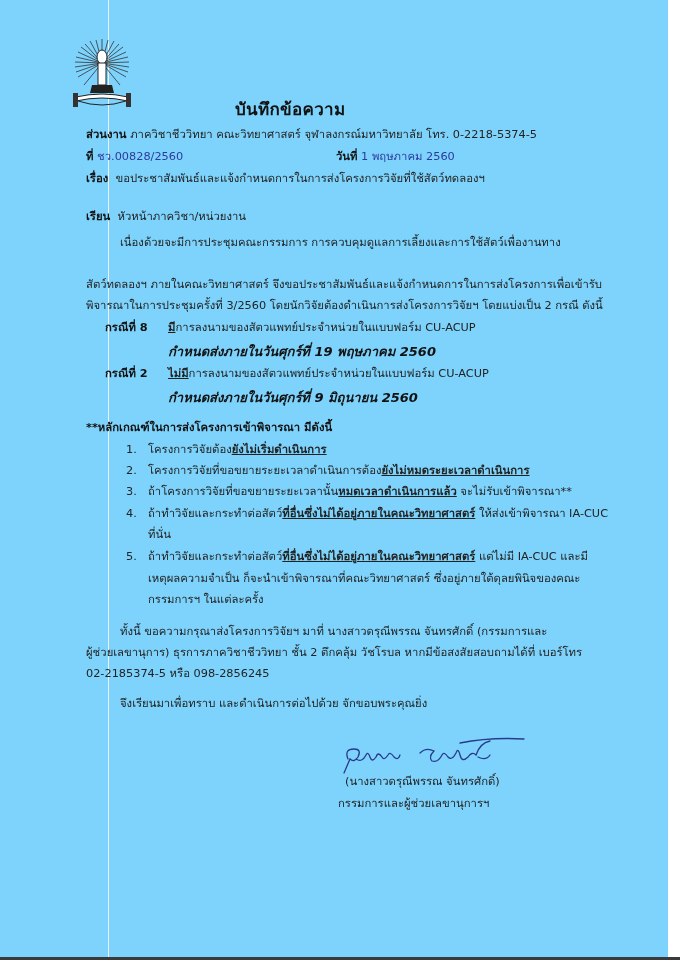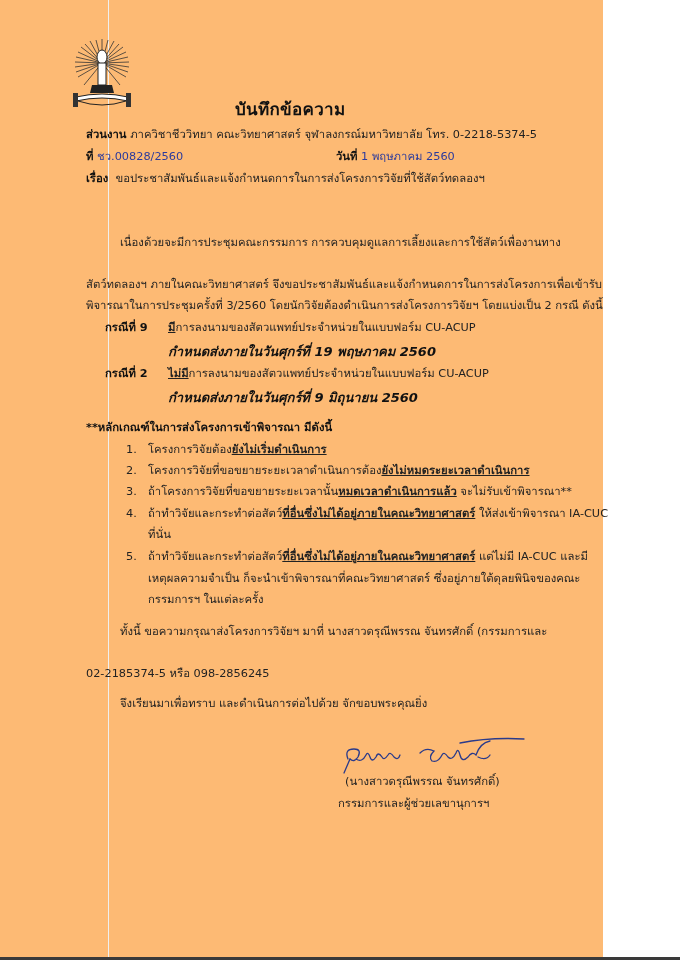--- a/index.html
+++ b/index.html
@@ -1,21 +1,21 @@
 <!DOCTYPE html>
 <html><head>
 <meta charset="utf-8">
 <style>
   html, body { margin: 0; padding: 0; }
   body {
     width: 680px; height: 960px; position: relative; overflow: hidden;
     background: #ffffff; color: #1a1a1a;
     font-family: "DejaVu Sans", "Liberation Sans", sans-serif;
   }
-  .page { position: absolute; left: 0; top: 0; width: 603px; height: 957px; background: #fdba74; }
+  .page { position: absolute; left: 0; top: 0; width: 668px; height: 957px; background: #7dd3fc; }
   .fold { position: absolute; left: 108px; top: 0; width: 1px; height: 957px; background: #efefef; }
   .bottom-strip { position: absolute; left: 0; bottom: 0; width: 680px; height: 3px; background: #3a3a3a; }
 
   .abs { position: absolute; white-space: nowrap; }
   .logo { position: absolute; left: 62px; top: 35px; width: 80px; height: 75px; }
 
   .title { left: 235px; top: 95px; font-size: 17px; font-weight: bold; color: #111; letter-spacing: 0.3px; }
 
   .hdr { font-size: 11.3px; color: #222; }
   .hdr b { font-weight: bold; color: #111; }
@@ -81,27 +81,31 @@
   </div>
   <div class="abs hdr" style="left:336px; top:147px;text-align:right;">
     <b>วันที่</b>
     <span class="blue">1 พฤษภาคม 2560</span>
   </div>
   <div class="abs hdr" style="left:86px; top:169px;">
     <b>เรื่อง</b>&nbsp;
     <span>ขอประชาสัมพันธ์และแจ้งกำหนดการในการส่งโครงการวิจัยที่ใช้สัตว์ทดลองฯ</span>
   </div>
 
+  <div class="abs hdr" style="left:86px; top:207px;">
+    <b>เรียน</b>&nbsp;
+    <span>หัวหน้าภาควิชา/หน่วยงาน</span>
+  </div>
 
   <div class="abs body-text" style="left:120px; top:233px;">เนื่องด้วยจะมีการประชุมคณะกรรมการ การควบคุมดูแลการเลี้ยงและการใช้สัตว์เพื่องานทาง</div>
   <div class="abs body-text" style="left:86px; top:275px;">สัตว์ทดลองฯ ภายในคณะวิทยาศาสตร์ จึงขอประชาสัมพันธ์และแจ้งกำหนดการในการส่งโครงการเพื่อเข้ารับ</div>
   <div class="abs body-text" style="left:86px; top:296px;">พิจารณาในการประชุมครั้งที่ 3/2560 โดยนักวิจัยต้องดำเนินการส่งโครงการวิจัยฯ โดยแบ่งเป็น 2 กรณี ดังนี้</div>
 
   <div class="abs body-text" style="left:105px; top:318px;">
-    <span class="case-label">กรณีที่ 9</span>
+    <span class="case-label">กรณีที่ 8</span>
   </div>
   <div class="abs body-text" style="left:168px; top:318px;">
     <span class="bu">มี</span><span>การลงนามของสัตวแพทย์ประจำหน่วยในแบบฟอร์ม CU-ACUP</span>
   </div>
   <div class="abs deadline" style="left:168px; top:341px;">กำหนดส่งภายในวันศุกร์ที่ 19 พฤษภาคม 2560</div>
 
   <div class="abs body-text" style="left:105px; top:364px;">
     <span class="case-label">กรณีที่ 2</span>
   </div>
   <div class="abs body-text" style="left:168px; top:364px;">
@@ -125,20 +129,21 @@
   </div>
   <div class="abs body-text" style="left:148px; top:525px;">ที่นั่น</div>
 
   <div class="abs body-text" style="left:126px; top:547px;">
     <span class="list-num">5.</span><span>ถ้าทำวิจัยและกระทำต่อสัตว์</span><span class="bu">ที่อื่นซึ่งไม่ได้อยู่ภายในคณะวิทยาศาสตร์</span><span> แต่ไม่มี IA-CUC และมี</span>
   </div>
   <div class="abs body-text" style="left:148px; top:569px;">เหตุผลความจำเป็น ก็จะนำเข้าพิจารณาที่คณะวิทยาศาสตร์ ซึ่งอยู่ภายใต้ดุลยพินิจของคณะ</div>
   <div class="abs body-text" style="left:148px; top:590px;">กรรมการฯ ในแต่ละครั้ง</div>
 
   <div class="abs body-text" style="left:120px; top:622px;">ทั้งนี้ ขอความกรุณาส่งโครงการวิจัยฯ มาที่ นางสาวดรุณีพรรณ  จันทรศักดิ์ (กรรมการและ</div>
+  <div class="abs body-text" style="left:86px; top:643px;">ผู้ช่วยเลขานุการ) ธุรการภาควิชาชีววิทยา ชั้น 2 ตึกคลุ้ม วัชโรบล หากมีข้อสงสัยสอบถามได้ที่ เบอร์โทร</div>
   <div class="abs body-text" style="left:86px; top:664px;">02-2185374-5 หรือ 098-2856245</div>
 
   <div class="abs body-text" style="left:120px; top:694px;">จึงเรียนมาเพื่อทราบ และดำเนินการต่อไปด้วย จักขอบพระคุณยิ่ง</div>
 
   <svg class="abs" style="left:340px; top:735px; width:185px; height:40px;" viewBox="0 0 185 40">
     <g fill="none" stroke="#2a3a8a" stroke-width="1.3" stroke-linecap="round">
       <path d="M8 24 Q4 14 14 14 Q22 14 18 22 Q14 28 10 24 M16 24 Q22 28 26 20 Q28 16 30 22 Q32 28 36 22 Q38 16 42 22 Q44 26 48 20 Q50 16 54 22 Q58 26 60 20"></path>
       <path d="M10 24 L4 38"></path>
       <path d="M80 18 Q86 12 94 16 Q88 22 92 26 Q98 28 102 20 Q104 16 108 22 Q112 26 116 18 Q118 12 120 20 Q122 28 128 22 Q132 16 136 20 Q140 8 150 6"></path>
       <path d="M138 22 Q146 26 150 20 M120 8 Q150 2 184 4"></path>

